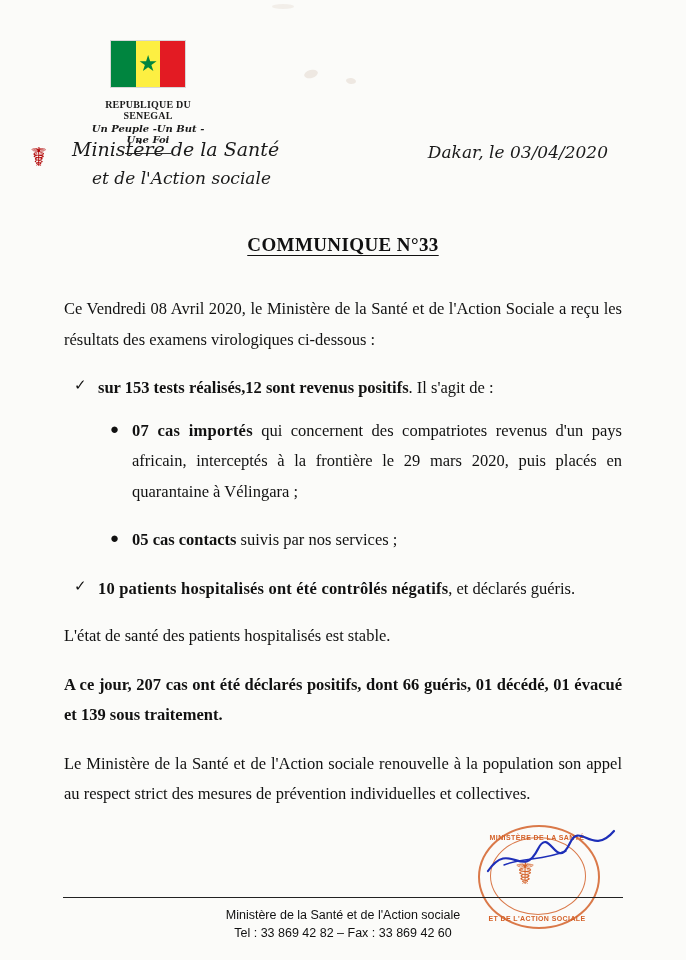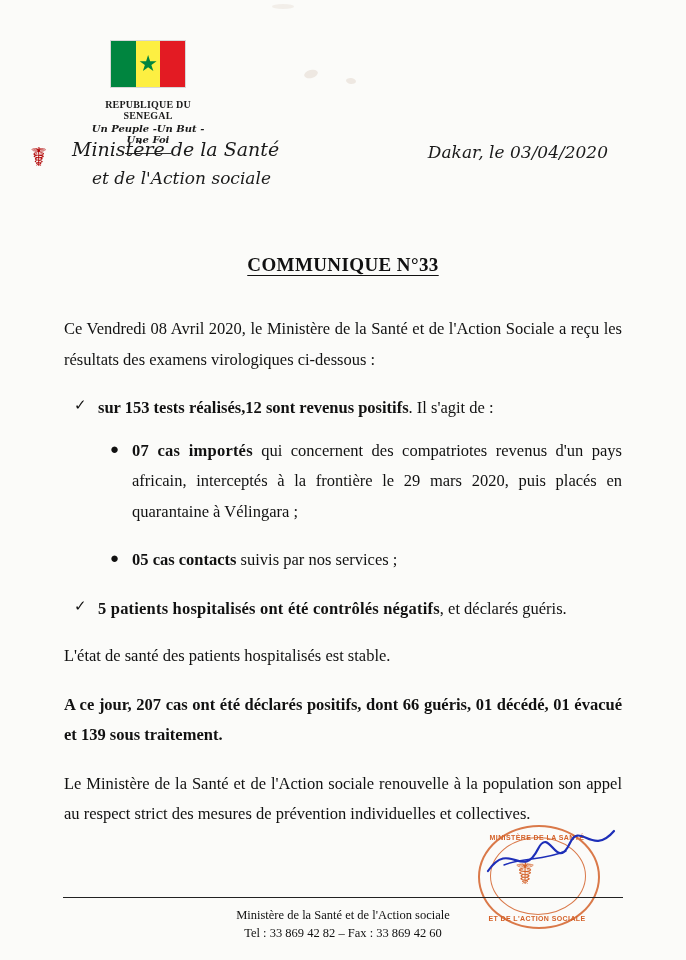--- a/index.html
+++ b/index.html
@@ -132,21 +132,21 @@
     border-radius: 50%;
     opacity: 0.75;
   }
   .smudge.s1 { left: 304px; top: 70px; width: 14px; height: 8px; transform: rotate(-14deg); }
   .smudge.s2 { left: 346px; top: 78px; width: 10px; height: 6px; transform: rotate(8deg); }
   .smudge.s3 { left: 272px; top: 4px; width: 22px; height: 5px; opacity: .5; }
 
   
   .title {
     text-align: center;
-    margin-top: 44px;
+    margin-top: 24px;
     font-family: "Liberation Serif", serif;
     font-weight: bold;
     font-size: 19px;
     letter-spacing: 0.4px;
     text-decoration: underline;
     text-underline-offset: 4px;
   }
 
   
   .body {
@@ -204,21 +204,21 @@
     bottom: 18px;
     text-align: center;
   }
   .footer .frule {
     width: 560px;
     height: 1px;
     background: #222;
     margin: 0 auto 8px auto;
   }
   .footer .fline {
-    font-family: Liberation Serif, serif;
+    font-family: Liberation Sans, sans-serif;
     font-size: 12.5px;
     line-height: 1.45;
     color: #111;
   }
 
   
   .stamp {
     position: absolute;
     right: 66px;
     bottom: 30px;
@@ -324,21 +324,21 @@
           </li>
           <li>
             <span class="dot">●</span>
             <span class="b">05 cas contacts</span><span> suivis par nos services ;</span>
           </li>
         </ul>
       </li>
 
       <li>
         <span class="tick">✓</span>
-        <span class="b spaced">5 patients hospitalisés ont été contrôlés négatifs</span><span>, et déclarés guéris.</span>
+        <span class="b spaced">10 patients hospitalisés ont été contrôlés négatifs</span><span>, et déclarés guéris.</span>
       </li>
     </ul>
 
     <p class="para" style="margin-top:17px;">L'état de santé des patients hospitalisés est stable.</p>
 
     <p class="para b">A ce jour, 207 cas ont été déclarés positifs, dont 66 guéris, 01 décédé, 01 évacué et 139 sous traitement.</p>
 
     <p class="para">Le Ministère de la Santé et de l'Action sociale renouvelle à la population son appel au respect strict des mesures de prévention individuelles et collectives.</p>
   </div>
 

